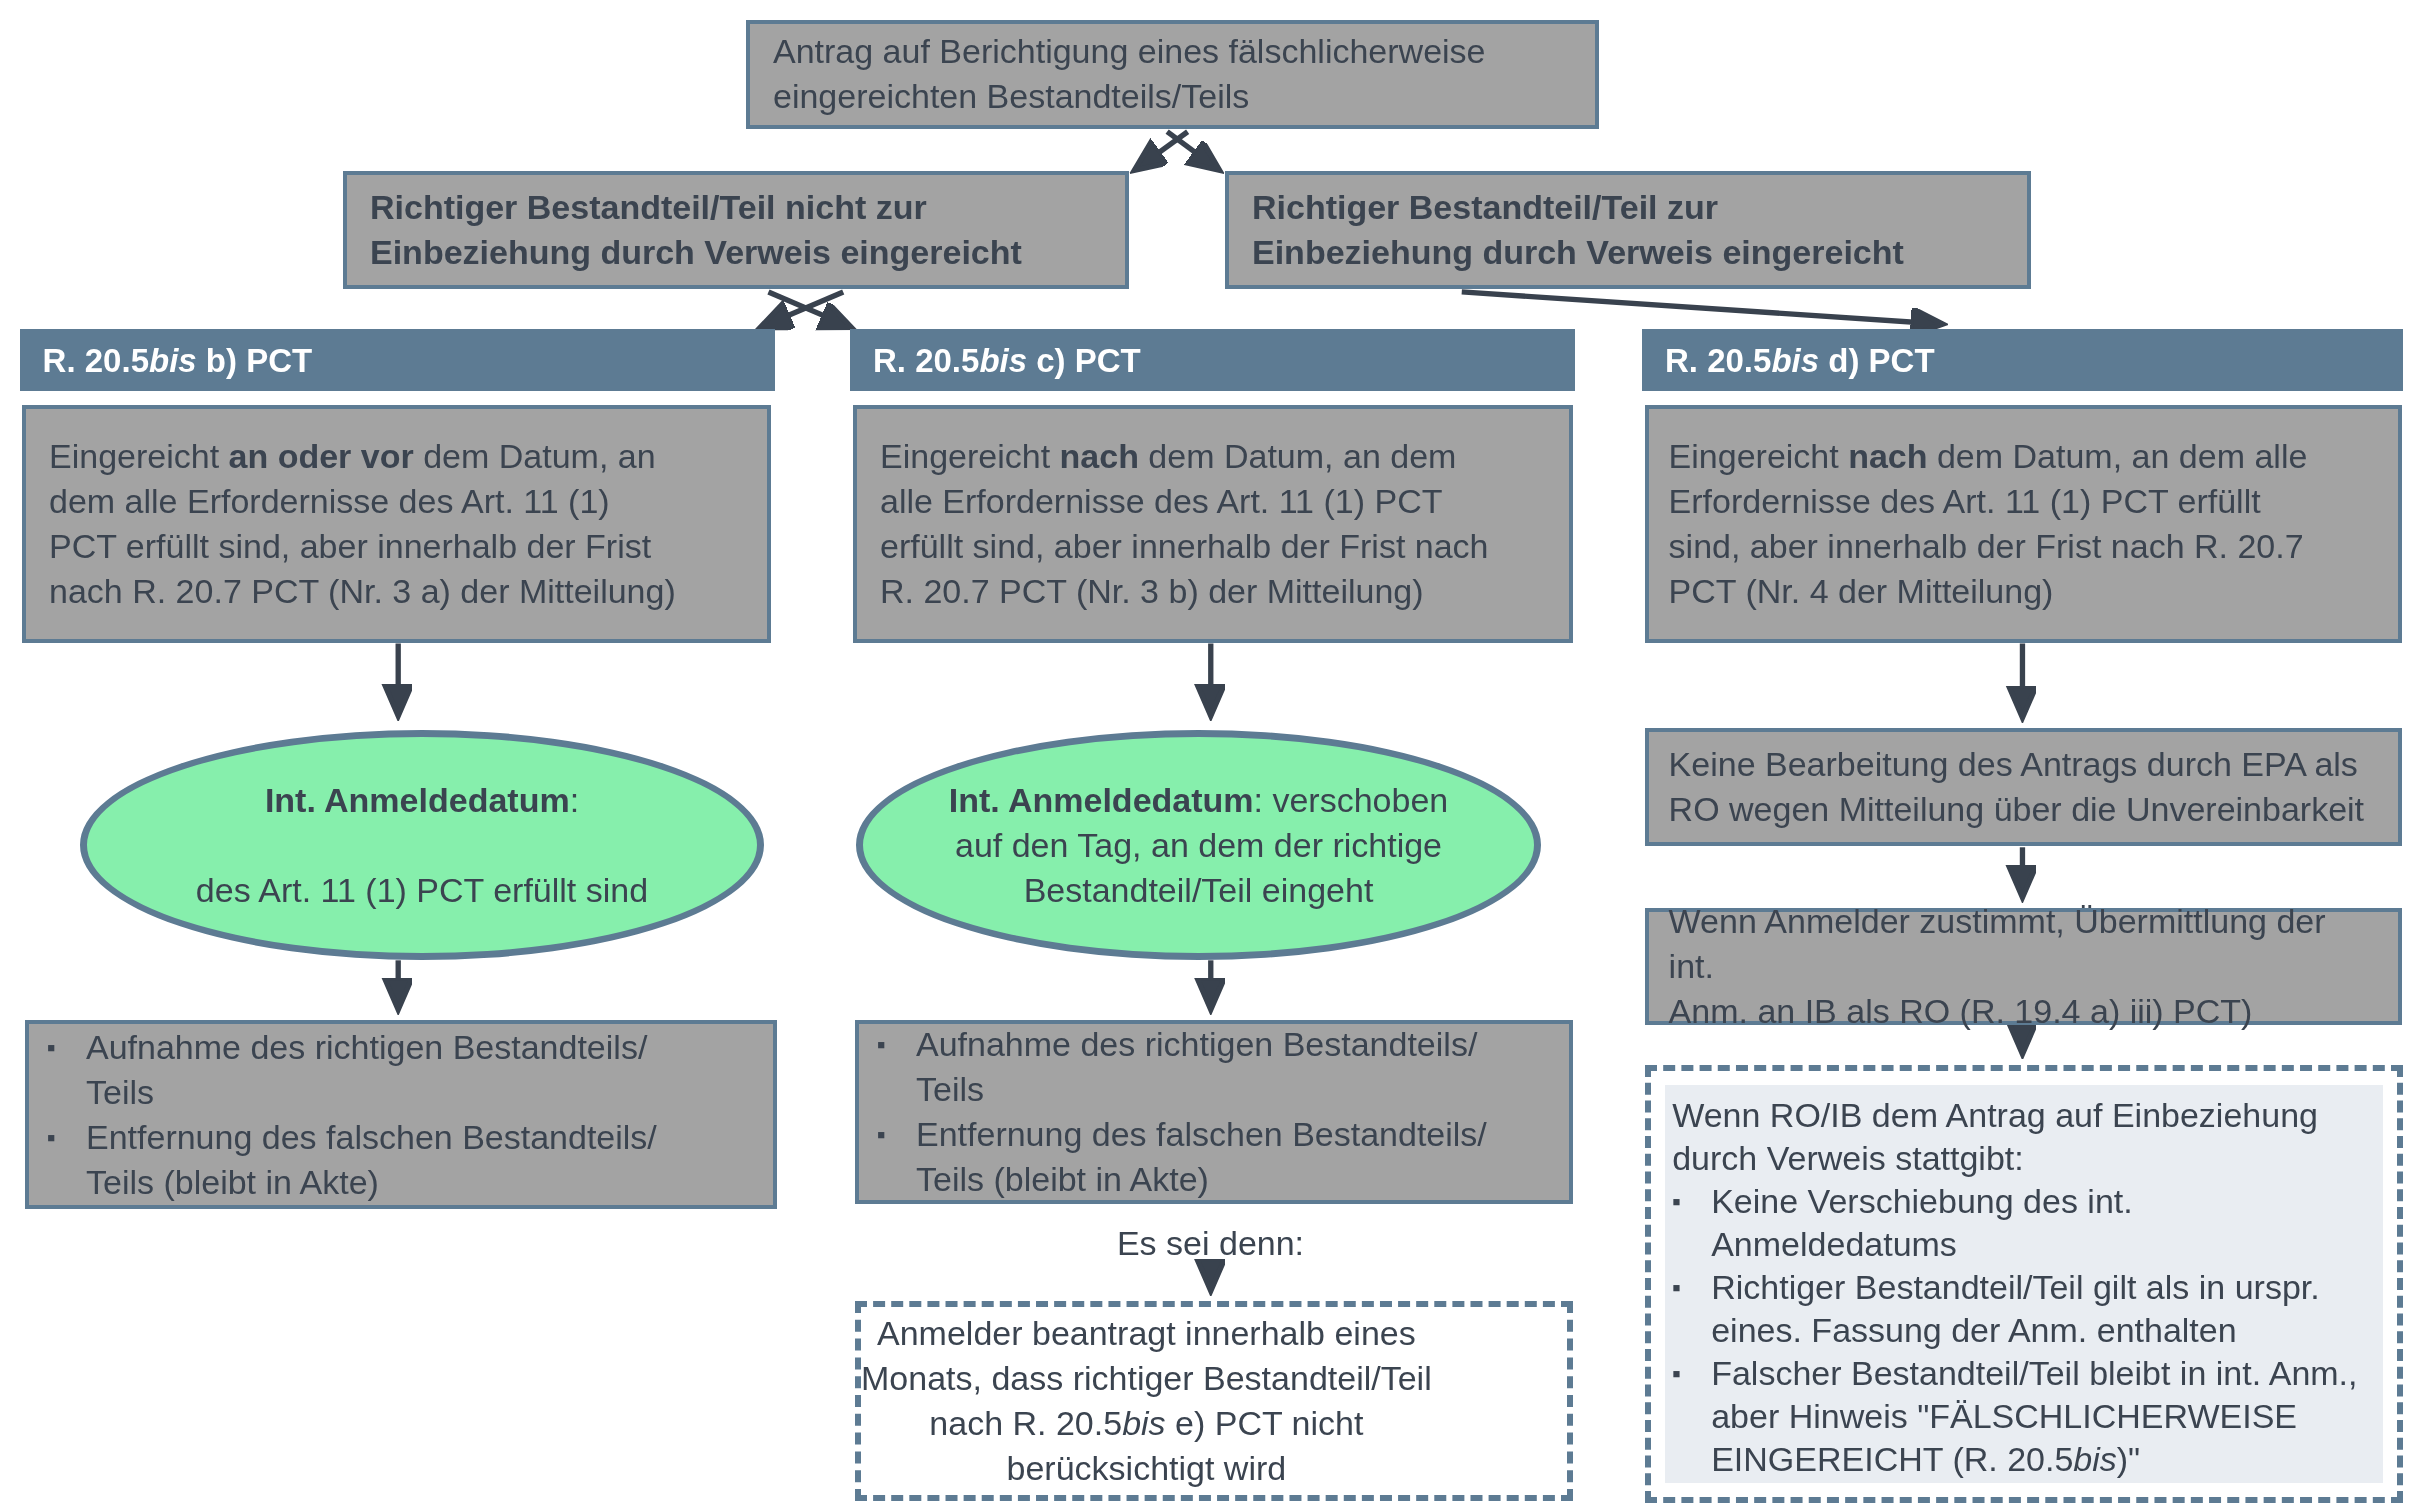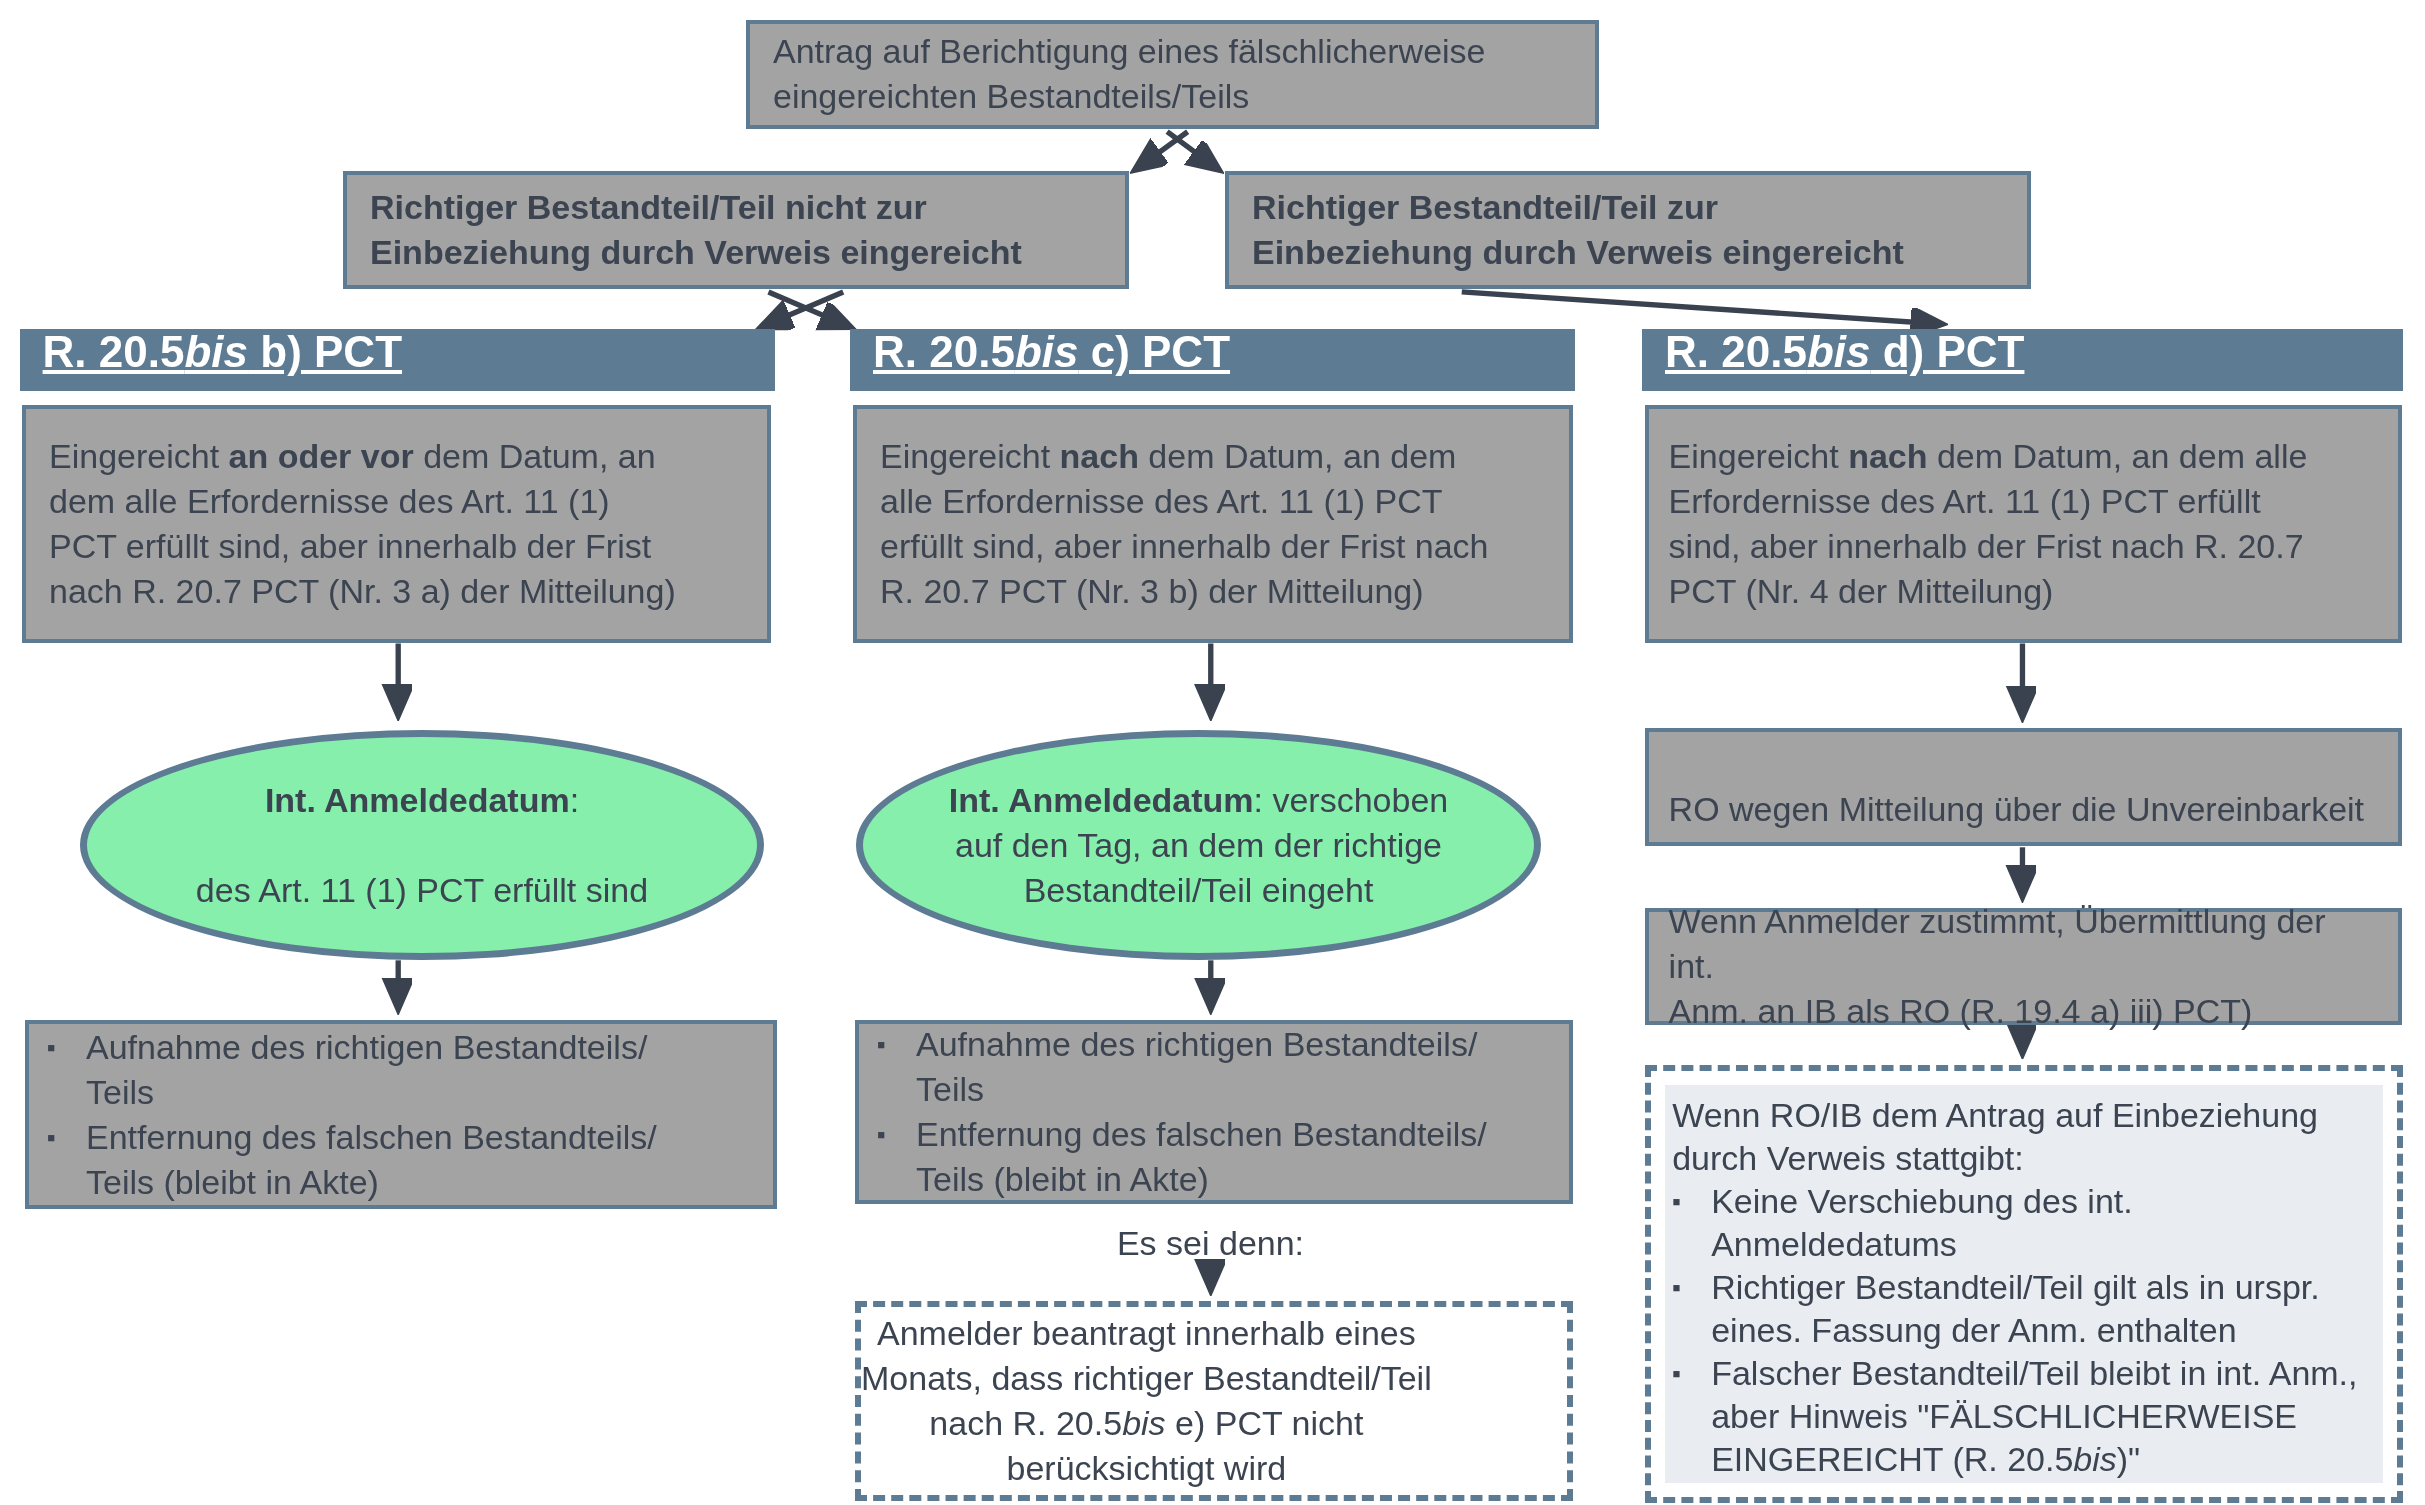--- a/index.html
+++ b/index.html
@@ -7,22 +7,22 @@
   }
   html,body{margin:0;padding:0;background:#fff;}
   .canvas{
     position:relative; width:2426px; height:1505px; background:var(--white);
     font-family:"Liberation Sans","DejaVu Sans",sans-serif;
     color:var(--text); font-size:34px; line-height:45px;
   }
   .abs{position:absolute; box-sizing:border-box;}
   .box{border:4.5px solid var(--slate); background:#a3a3a3; display:flex; align-items:center;}
   .box .inner{padding:0 23px; width:100%;}
-  .headerbar{background:var(--slate); color:#fff; font-weight:bold; font-size:44px;
-    display:flex; align-items:flex-start; padding:0 23px;text-decoration:underline;}
+  .headerbar{background:var(--slate); color:#fff; font-weight:bold; font-size:33px;
+    display:flex; align-items:center; padding:0 23px;}
   .bold{font-weight:bold;}
   .ellipse{border:7.1px solid var(--slate); border-radius:50%; background:#86efac;
     display:flex; align-items:center; justify-content:center; text-align:center;}
   .ellipse .inner{padding:0 27px;}
   .dashedbox{border:6.2px dashed var(--slate); background:#fff; display:flex; align-items:center;text-align:center;}
   .grantbox{border:6.2px dashed var(--slate); background:#fff;}
   .grantpanel{position:absolute; left:14.2px; right:14.2px; top:14.2px; bottom:14.2px;
     background:var(--panel); padding:9px 7px; box-sizing:border-box; line-height:43px;}
   .centerlabel{text-align:center;}
   span.b{font-weight:bold;}
@@ -123,21 +123,21 @@
         </div>
       </div>
   </div>
 
   <div class="abs centerlabel" style="left:988px;top:1221px;width:445px;height:43px;">Es sei denn:</div>
   <div class="abs dashedbox" style="left:855px;top:1301px;width:718px;height:200px;">
     <div class="inner"><span>Anmelder beantragt innerhalb eines</span><br><span>Monats, dass richtiger Bestandteil/Teil</span><br><span>nach R. 20.5</span><span class="i">bis</span><span> e) PCT nicht</span><br><span>berücksichtigt wird</span></div>
   </div>
 
   <div class="abs box" style="left:1645px;top:728px;width:757px;height:118px;">
-    <div class="inner" style="padding:0 19.6px;"><br><span>RO wegen Mitteilung über die Unvereinbarkeit</span></div>
+    <div class="inner" style="padding:0 19.6px;"><span>Keine Bearbeitung des Antrags durch EPA als</span><br><span>RO wegen Mitteilung über die Unvereinbarkeit</span></div>
   </div>
   <div class="abs box" style="left:1645px;top:908px;width:757px;height:117px;">
     <div class="inner" style="padding:0 19.6px;"><span>Wenn Anmelder zustimmt, Übermittlung der int.</span><br><span>Anm. an IB als RO (R. 19.4 a) iii) PCT)</span></div>
   </div>
 
   <div class="abs grantbox" style="left:1645px;top:1065px;width:758px;height:438px;">
     <div class="grantpanel">
       <div><span>Wenn RO/IB dem Antrag auf Einbeziehung</span><br><span>durch Verweis stattgibt:</span></div>
       <div class="bullets">
           <div class="bullet-item">

